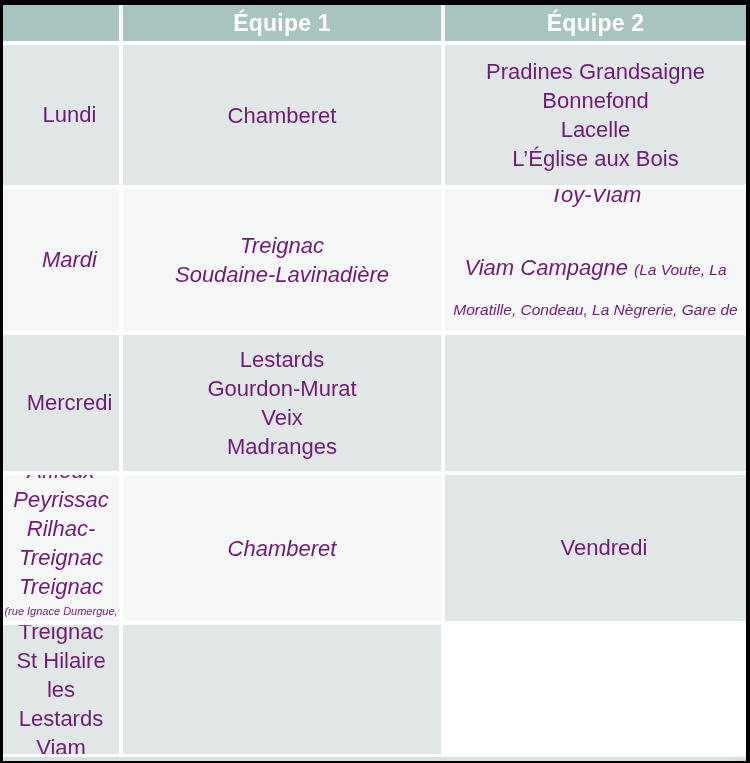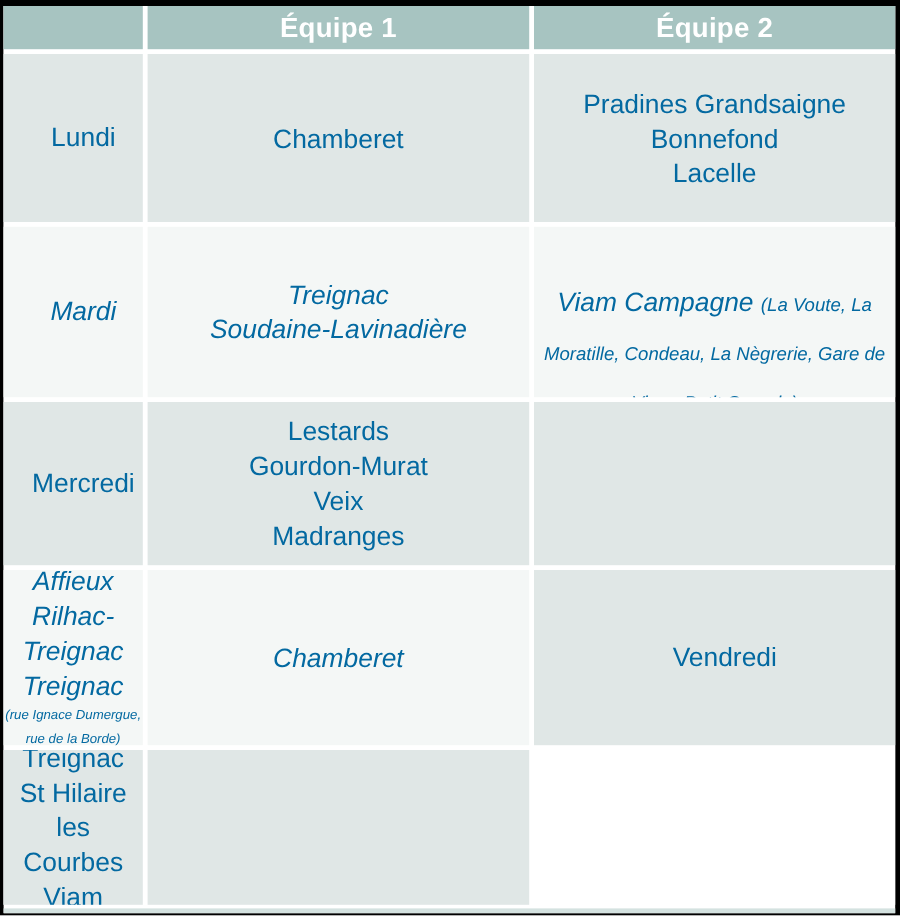--- a/index.html
+++ b/index.html
@@ -29,21 +29,21 @@
     row-gap: 4px;
     background: #ffffff;
   }
   .cell {
     display: flex;
     flex-direction: column;
     align-items: center;
     justify-content: center;
     text-align: center;
     overflow: hidden;
-    color: #0369a1;
+    color: #701a75;
   }
   .cell.header {
     font-weight: bold;
     color: #ffffff;
     font-size: 23px;
     letter-spacing: 0.2px;
   }
   .bg-teal  { background: #a7c4c1; }
   .bg-gray  { background: #e0e7e6; }
   .bg-white { background: #f4f7f6; font-style: italic; }
@@ -94,61 +94,64 @@
       <div class="cell bg-gray day">
         <span>Lundi</span>
       </div>
       <div class="cell bg-gray">
         <div class="line">Chamberet</div>
       </div>
       <div class="cell bg-gray">
         <div class="line">Pradines Grandsaigne</div>
         <div class="line">Bonnefond</div>
         <div class="line">Lacelle</div>
+        <div class="line">L’Église aux Bois</div>
       </div>
 
       <div class="cell bg-white day">
         <span>Mardi</span>
       </div>
       <div class="cell bg-white">
         <div class="line">Treignac</div>
         <div class="line">Soudaine-Lavinadière</div>
       </div>
       <div class="cell bg-white">
         <div class="line">Tarnac</div>
+        <div class="line">Toy-Viam</div>
         <div class="mixedline"><span>Viam Campagne </span><span class="note-inline">(La Voute, La Moratille, Condeau, La Nègrerie, Gare de Viam, Petit Canada)</span></div>
       </div>
 
       <div class="cell bg-gray day">
         <span>Mercredi</span>
       </div>
       <div class="cell bg-gray">
         <div class="line">Lestards</div>
         <div class="line">Gourdon-Murat</div>
         <div class="line">Veix</div>
         <div class="line">Madranges</div>
       </div>
       <div class="cell bg-gray"></div>
 
       <div class="cell bg-white">
         <div class="line">Affieux</div>
+        <div class="line">Peyrissac</div>
         <div class="line">Rilhac-Treignac</div>
         <div class="line">Treignac</div>
         <div class="note">(rue Ignace Dumergue, rue de la Borde)</div>
       </div>
       <div class="cell bg-white">
         <div class="line">Chamberet</div>
       </div>
 
       <div class="cell bg-gray day">
         <span>Vendredi</span>
       </div>
       <div class="cell bg-gray">
         <div class="line">Treignac</div>
-        <div class="line">St Hilaire les Courbes</div>
+        <div class="line">St Hilaire les Lestards</div>
         <div class="line">Viam</div>
       </div>
       <div class="cell bg-gray"></div>
 
     </div>
     <div class="footer-strip"></div>
   </div>
 </div>
 
 </body></html>

